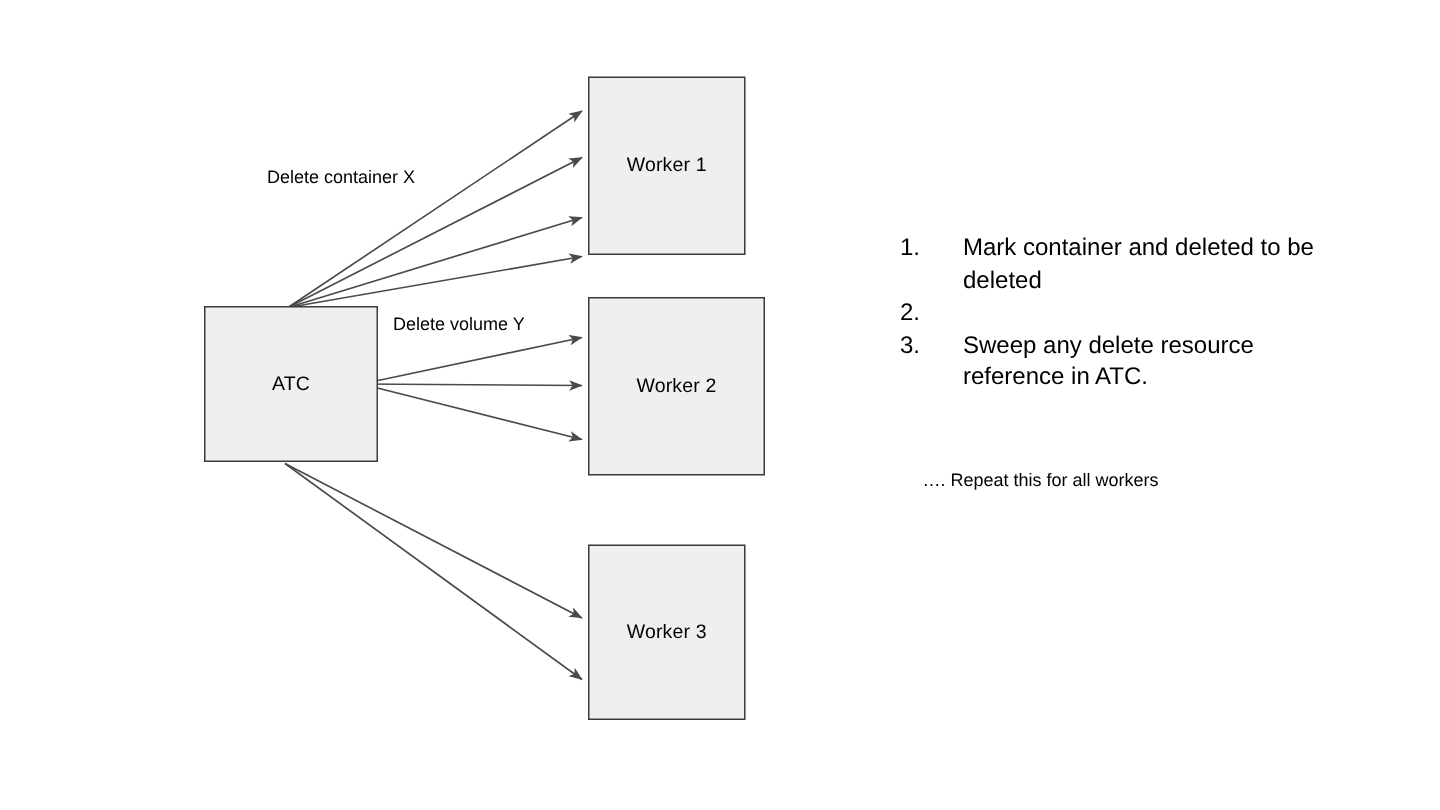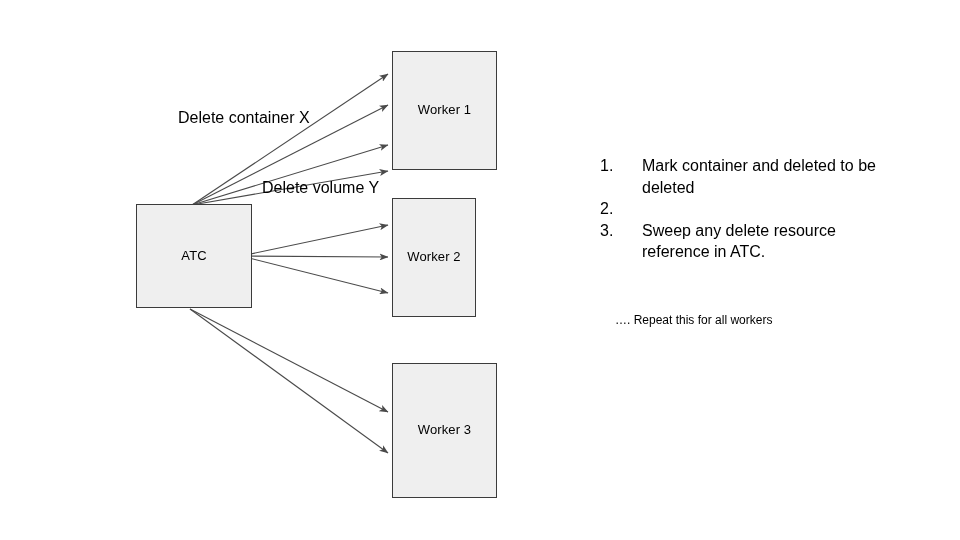--- a/index.html
+++ b/index.html
@@ -41,33 +41,33 @@
   }
   .node-label {
     font-size: 13px;
     line-height: 1.1;
     color: #000;
     letter-spacing: 0.1px;
     white-space: nowrap;
   }
   #node-atc   { left: 136px; top: 204px; width: 116px; height: 104px; }
   #node-w1    { left: 392px; top: 51px;  width: 105px; height: 119px; }
-  #node-w2    { left: 392px; top: 198px; width: 84px; height: 119px; }
-  #node-w3    { left: 392px; top: 363px; width: 105px; height: 135px; }
+  #node-w2    { left: 392px; top: 198px; width: 118px; height: 119px; }
+  #node-w3    { left: 392px; top: 363px; width: 105px; height: 117px; }
 
   
   .edge-label {
     position: absolute;
-    font-size: 16px;
+    font-size: 12px;
     line-height: 14px;
     color: #000;
     white-space: nowrap;
   }
   #edge-label-container { left: 178px; top: 111px; }
-  #edge-label-volume    { left: 262px; top: 181px; }
+  #edge-label-volume    { left: 262px; top: 209px; }
 
   
   #steps-panel {
     position: absolute;
     left: 600px;
     top: 155px;
     width: 330px;
   }
   .step-row {
     display: flex;

